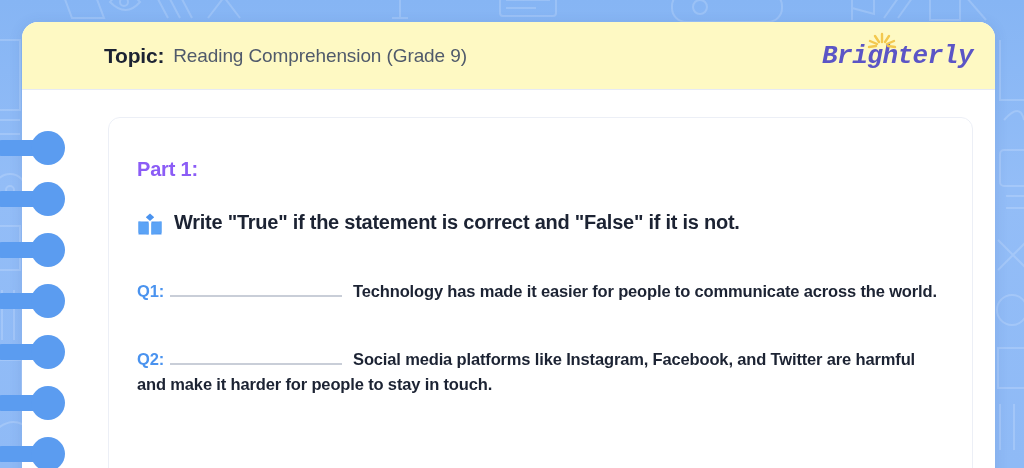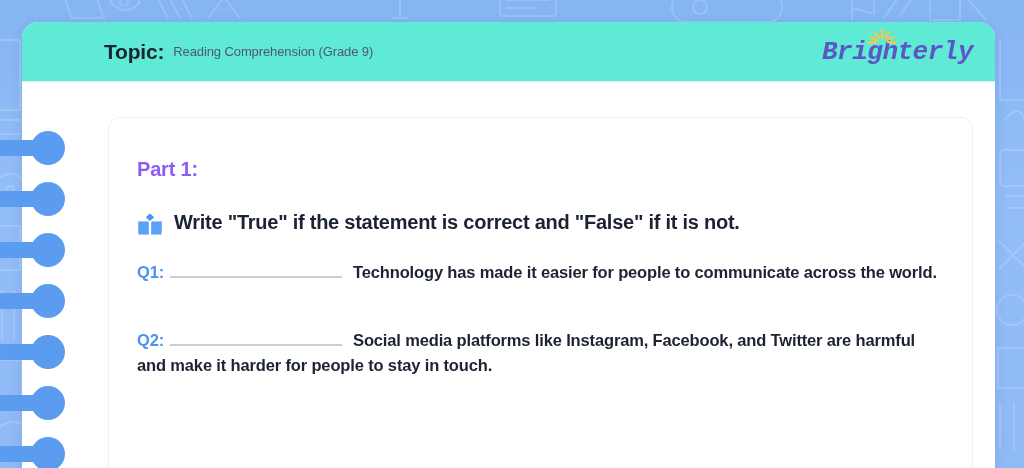--- a/index.html
+++ b/index.html
@@ -40,38 +40,38 @@
     width: 973px;
     height: 470px;
     background: #ffffff;
     border-radius: 16px;
     box-shadow: 0 2px 14px rgba(40, 70, 130, 0.13);
     overflow: hidden;
   }
 
   #card-header {
     position: relative;
-    height: 60px;
-    background: #5eead4;
+    height: 68px;
+    background: #fef9c3;
     border-bottom: 1px solid #e6eaf5;
     display: flex;
     align-items: center;
     padding: 0 24px 0 82px;
     box-sizing: border-box;
   }
 
   #topic-label {
     font-size: 21px;
     font-weight: bold;
     color: #1c2333;
     letter-spacing: -0.2px;
     margin-right: 9px;
   }
   #topic-value {
-    font-size: 13px;
+    font-size: 19px;
     font-weight: 400;
     color: #505a6b;
     letter-spacing: -0.1px;
   }
 
   
   #brand-logo {
     position: absolute;
     right: 22px;
     top: 50%;
@@ -130,21 +130,21 @@
   #instruction-text {
     font-size: 20px;
     font-weight: bold;
     color: #1c2333;
     letter-spacing: -0.25px;
     line-height: 1.25;
   }
 
   
   .question {
-    margin-top: 22px;
+    margin-top: 41px;
     font-size: 16.5px;
     font-weight: bold;
     color: #1c2333;
     line-height: 1.55;
     letter-spacing: -0.15px;
     text-indent: -0.0px;
   }
   .question .q-num {
     color: #4a93ef;
     font-weight: bold;

